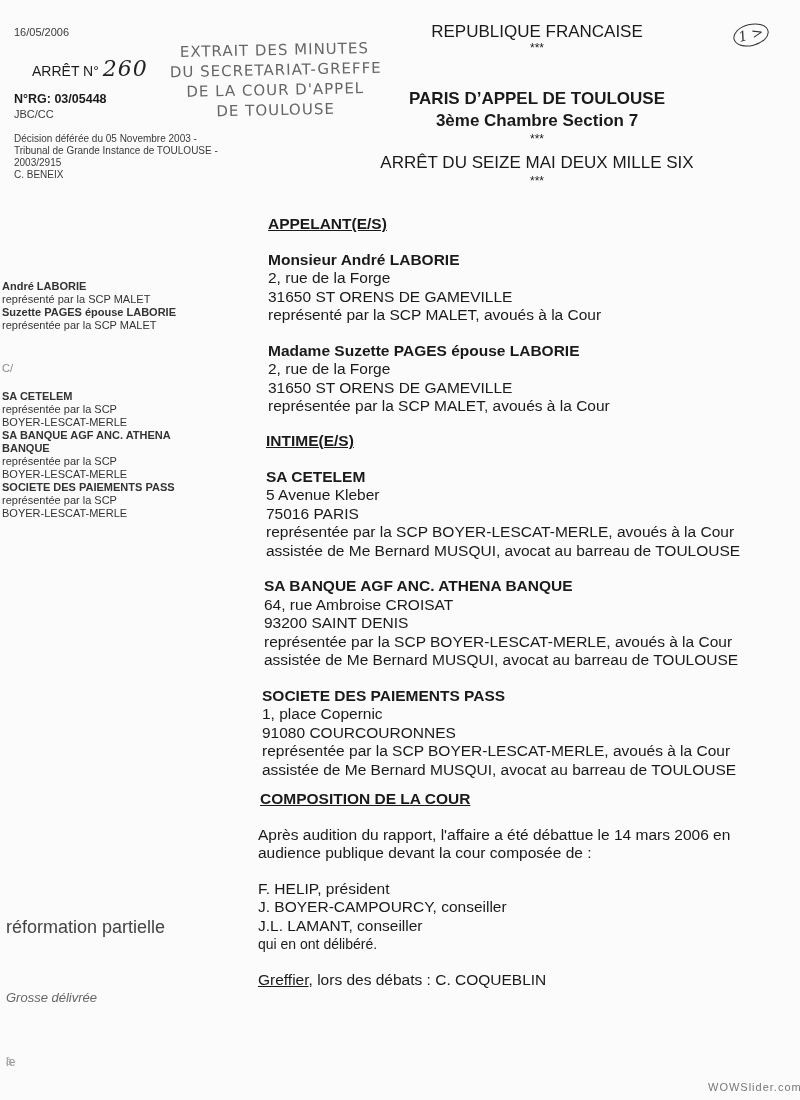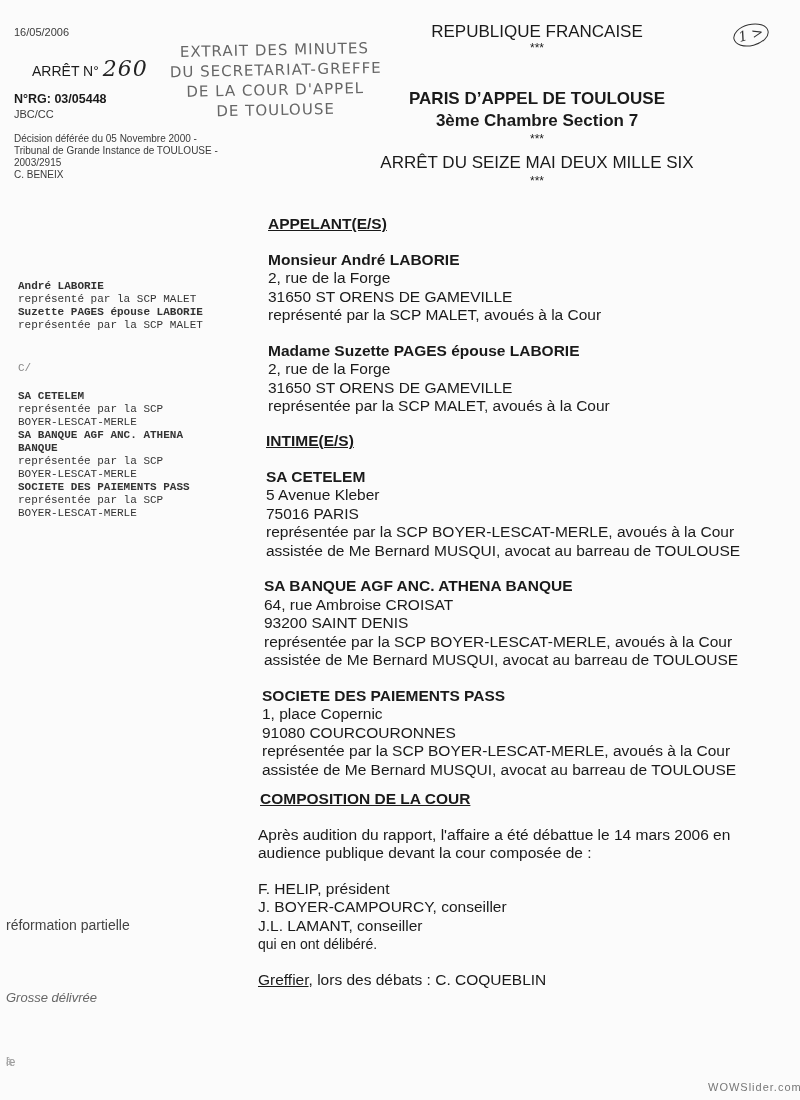--- a/index.html
+++ b/index.html
@@ -24,42 +24,42 @@
     color:#222; letter-spacing:1px;
   }
   .header-center {
     position:absolute; left:352px; width:370px; text-align:center;
   }
   .header-center div { white-space:nowrap; }
   .main { position:absolute; left:258px; width:560px; font-size:15.5px; line-height:18.5px; }
   .main div { white-space:nowrap; }
   .block { margin-bottom:17px; }
   .sec { font-weight:bold; text-decoration:underline; margin-bottom:17px; }
-  .side { position:absolute; left:18px; font-size:11px; line-height:13px; color:#333;font-family:Liberation Mono, monospace; }
+  .side { position:absolute; left:2px; font-size:11px; line-height:13px; color:#333; }
   .side div { white-space:nowrap; }
   .watermark { position:absolute; left:708px; top:1081px; font-size:11px; color:#777; letter-spacing:1px; }
   .circled {
     position:absolute; left:733px; top:24px; width:34px; height:20px;
     border:1.5px solid #333; border-radius:50%; transform:rotate(-14deg);
     font-family:"DejaVu Serif", serif; font-style:italic; font-size:14px; line-height:18px;
     text-align:center; color:#333;
   }
 </style>
 </head>
 <body>
 
 <div class="abs grey" style="left:14px;top:26px;font-size:11px;">16/05/2006</div>
 <div class="abs" style="left:32px;top:56px;font-size:14px;">
   <span>ARRÊT N°</span>
   <span class="hw">260</span>
 </div>
 <div class="abs b" style="left:14px;top:92px;font-size:12.5px;">N°RG: 03/05448</div>
 <div class="abs grey" style="left:14px;top:108px;font-size:11px;">JBC/CC</div>
 <div class="abs grey small" style="left:14px;top:133px;font-size:10px;">
-  <div>Décision déférée du  05 Novembre 2000 -</div>
+  <div>Décision déférée du  05 Novembre 2003 -</div>
   <div>Tribunal de Grande Instance de TOULOUSE -</div>
   <div>2003/2915</div>
   <div>C. BENEIX</div>
 </div>
 
 <div class="stamp">
   <div>EXTRAIT DES MINUTES</div>
   <div>DU SECRETARIAT-GREFFE</div>
   <div>DE LA COUR D'APPEL</div>
   <div>DE TOULOUSE</div>
@@ -91,21 +91,21 @@
   <div>représentée par la SCP</div>
   <div>BOYER-LESCAT-MERLE</div>
   <div class="b">SA BANQUE AGF ANC. ATHENA</div>
   <div class="b">BANQUE</div>
   <div>représentée par la SCP</div>
   <div>BOYER-LESCAT-MERLE</div>
   <div class="b">SOCIETE DES PAIEMENTS PASS</div>
   <div>représentée par la SCP</div>
   <div>BOYER-LESCAT-MERLE</div>
 </div>
-<div class="abs" style="left:6px;top:917px;font-size:14px;color:#444;">réformation partielle</div>
+<div class="abs" style="left:6px;top:917px;font-size:18px;color:#444;">réformation partielle</div>
 <div class="abs" style="left:6px;top:990px;font-size:13px;color:#666;font-style:italic;">Grosse délivrée</div>
 <div class="abs" style="left:6px;top:1027px;font-size:12px;color:#999;margin-top:28px;">le</div>
 <div class="abs" style="left:6px;top:1055px;font-size:11px;color:#aaa;">à</div>
 
 <div class="main" style="top:215px;">
   <div class="sec" style="margin-left:10px;">APPELANT(E/S)</div>
   <div class="block" style="margin-left:10px;">
     <div class="b">Monsieur André LABORIE</div>
     <div>2, rue de la Forge</div>
     <div>31650 ST ORENS DE GAMEVILLE</div>

